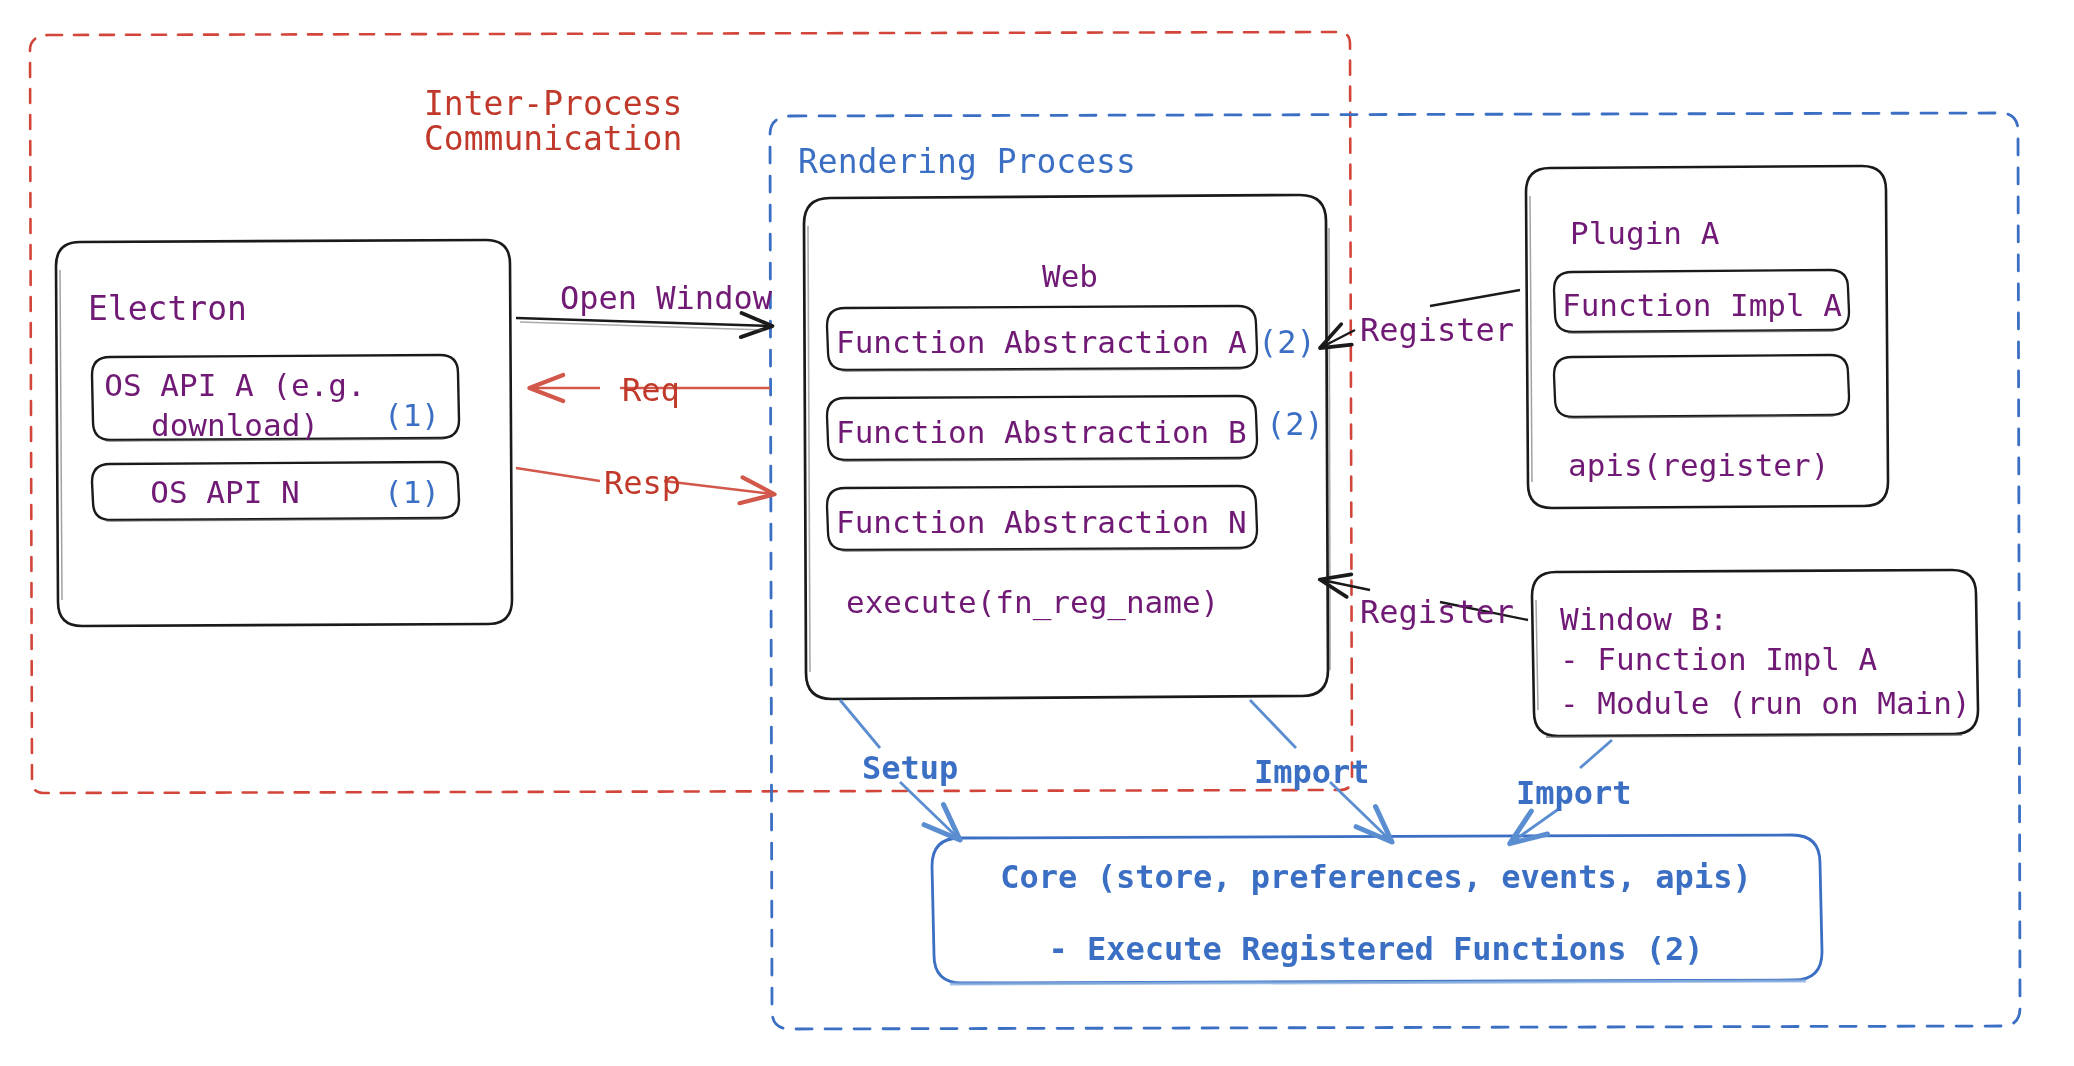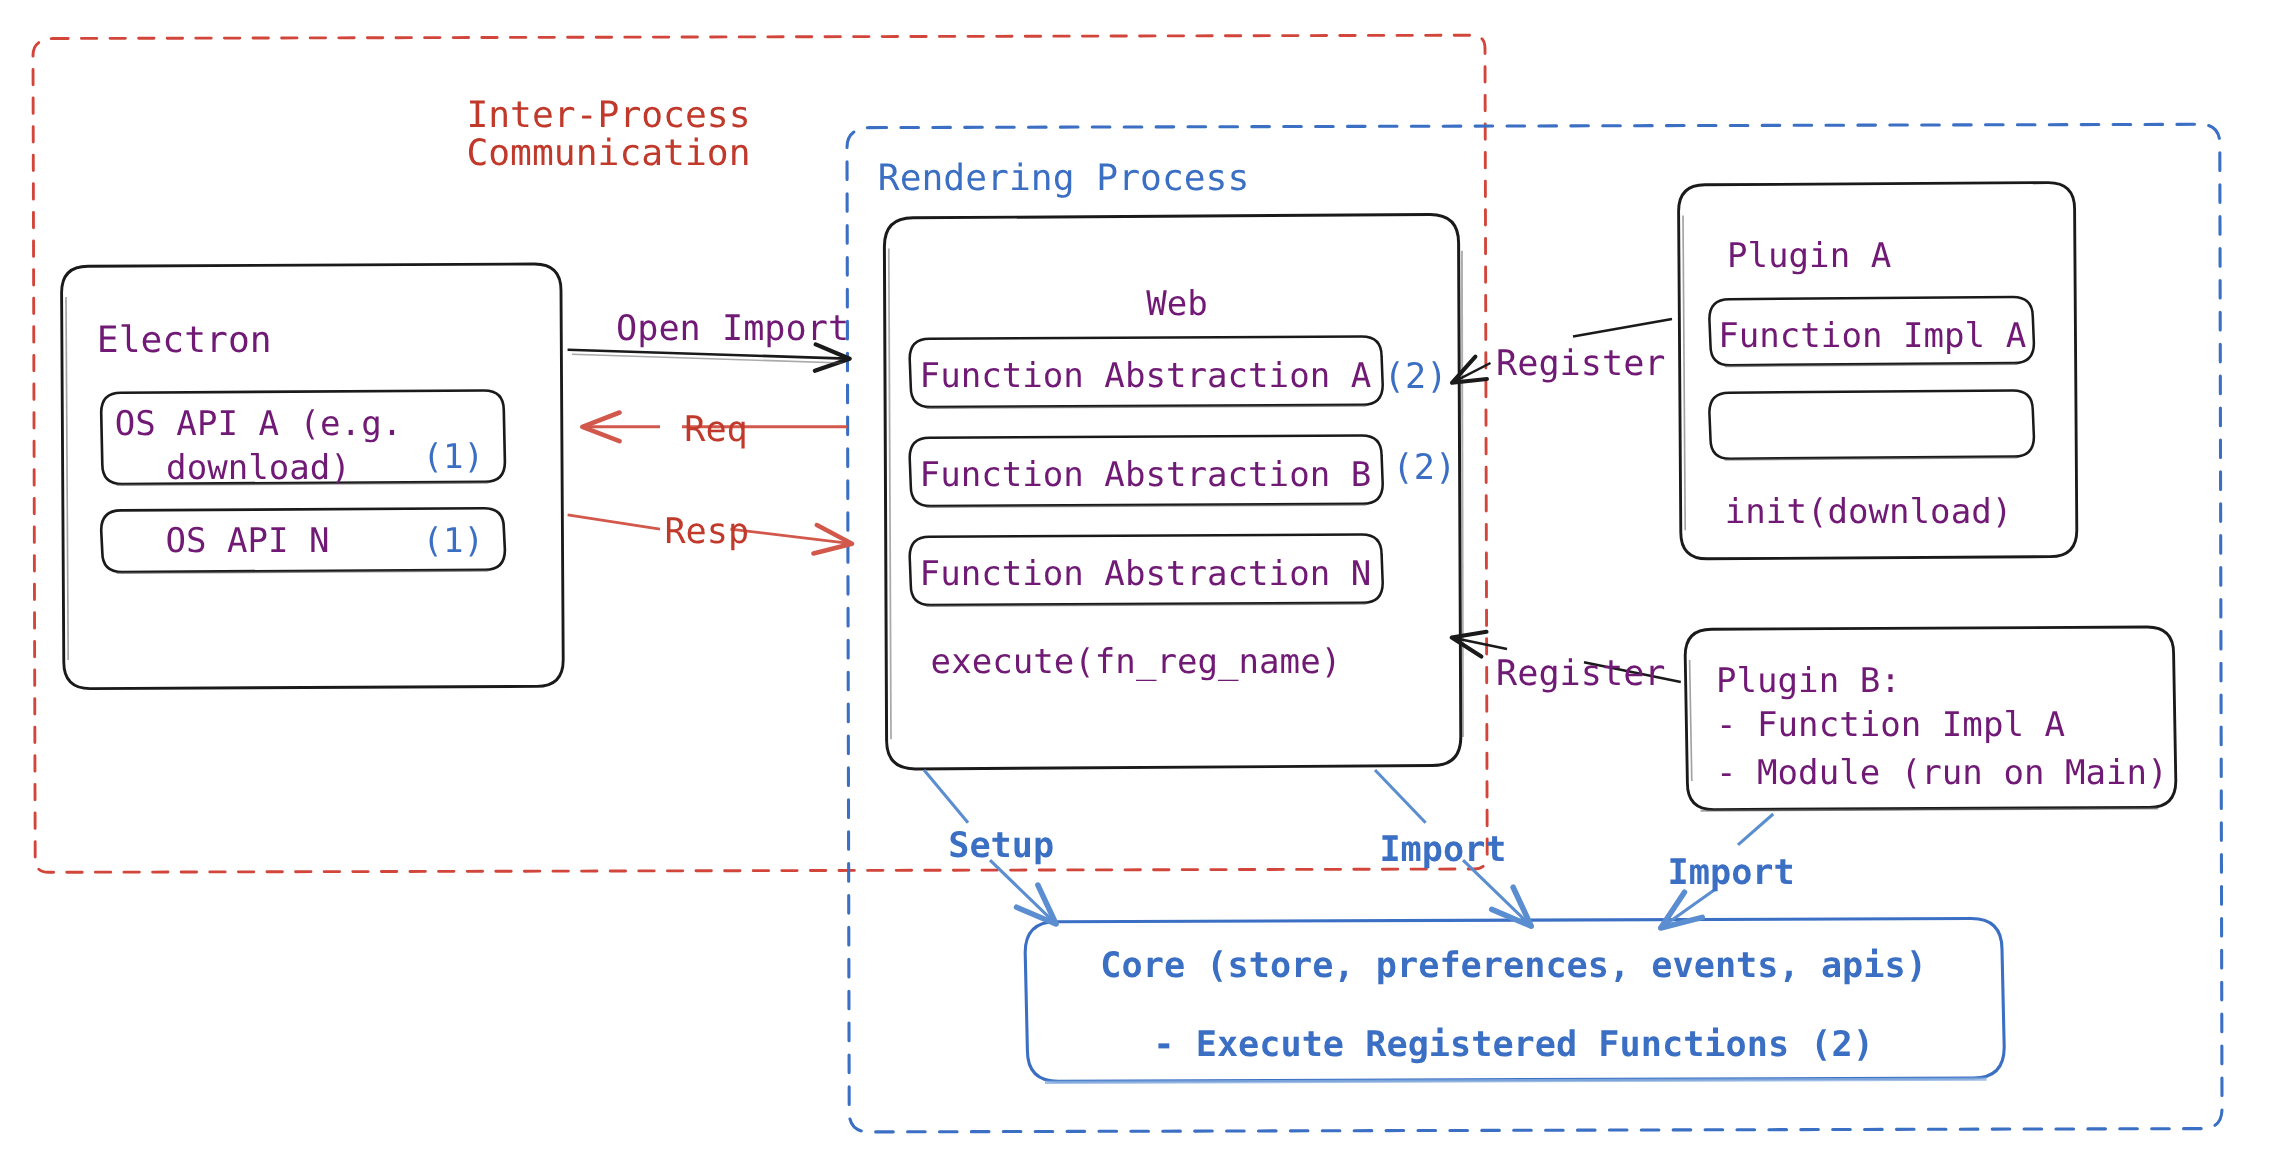--- a/index.html
+++ b/index.html
@@ -188,30 +188,30 @@
 
   <div class="lbl black t31 center" style="left:836px; top:413px; width:410px;">Function Abstraction B</div>
   <div class="lbl blue t32" style="left:1266px; top:404px;">(2)</div>
 
   <div class="lbl black t31 center" style="left:836px; top:503px; width:410px;">Function Abstraction N</div>
 
   <div class="lbl black t31" style="left:846px; top:583px;">execute(fn_reg_name)</div>
 
   <div class="lbl black t31" style="left:1570px; top:214px;">Plugin A</div>
   <div class="lbl black t31 center" style="left:1556px; top:286px; width:292px;">Function Impl A</div>
-  <div class="lbl black t31" style="left:1568px; top:446px;">init(download)</div>
-
-  <div class="lbl black t31" style="left:1560px; top:600px;">Plugin B:</div>
+  <div class="lbl black t31" style="left:1568px; top:446px;">apis(register)</div>
+
+  <div class="lbl black t31" style="left:1560px; top:600px;">Window B:</div>
   <div class="lbl black t31" style="left:1560px; top:640px;">- Function Impl A</div>
   <div class="lbl black t31" style="left:1560px; top:684px;">- Module (run on Main)</div>
 
   <div class="lbl blue-b t32 center" style="left:936px; top:857px; width:880px;">Core (store, preferences, events, apis)</div>
   <div class="lbl blue-b t32 center" style="left:936px; top:929px; width:880px;">- Execute Registered Functions (2)</div>
 
-  <div class="lbl black t32" style="left:560px; top:278px;">Open Import</div>
+  <div class="lbl black t32" style="left:560px; top:278px;">Open Window</div>
   <div class="lbl red t32" style="left:622px; top:370px;">Req</div>
   <div class="lbl red t32" style="left:604px; top:463px;">Resp</div>
   <div class="lbl black t32" style="left:1360px; top:310px;">Register</div>
   <div class="lbl black t32" style="left:1360px; top:592px;">Register</div>
   <div class="lbl blue-b t32" style="left:862px; top:748px;">Setup</div>
   <div class="lbl blue-b t32" style="left:1254px; top:752px;">Import</div>
   <div class="lbl blue-b t32" style="left:1516px; top:773px;">Import</div>
 
 </div>
 

